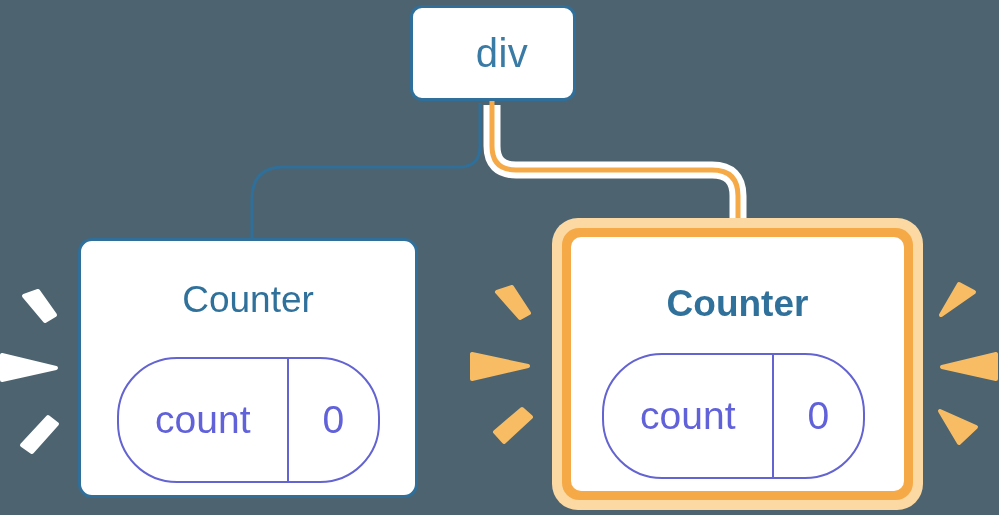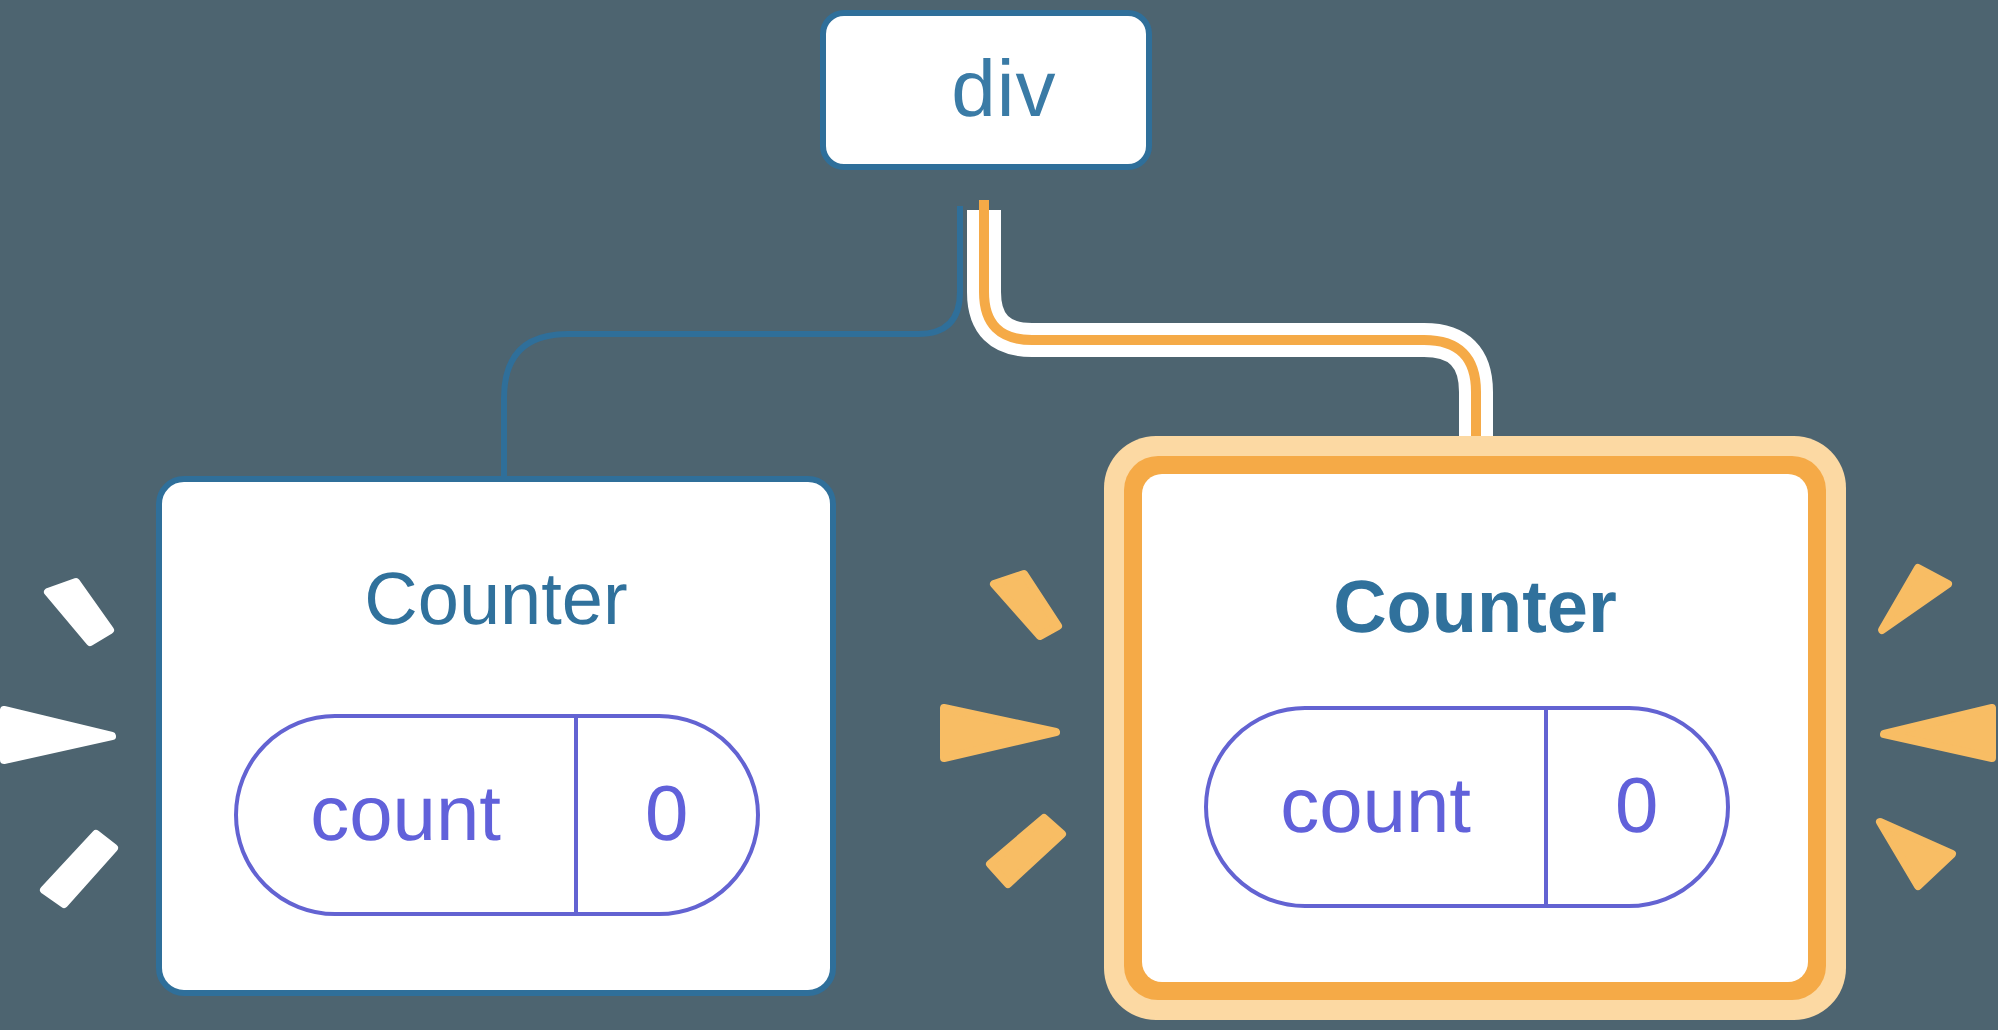--- a/index.html
+++ b/index.html
@@ -18,21 +18,21 @@
   body{
     background:var(--bg);
     font-family:"Liberation Sans", sans-serif;
     width:999px;height:515px;overflow:hidden;
   }
   .canvas{position:relative;width:999px;height:515px;background:var(--bg);}
   svg.layer{position:absolute;left:0;top:0;z-index:1;}
 
   
   .root-node{
-    position:absolute;left:410px;top:5px;width:166px;height:80px;
+    position:absolute;left:410px;top:5px;width:166px;height:96px;
     background:var(--card-bg);
     border:3.5px solid var(--blue);
     border-radius:12px;
     box-sizing:border-box;
     display:flex;align-items:center;justify-content:center;
     z-index:2;
     padding-left:18px;
   }
   .root-node .label{
     font-size:40px;color:var(--blue-text);letter-spacing:.5px;
@@ -70,21 +70,21 @@
     background:var(--card-bg);border-radius:10px;
   }
   .card-right .card-title{
     position:absolute;left:0;top:46px;width:100%;
     text-align:center;font-size:37px;font-weight:700;color:var(--title-blue);
   }
   .card-right .pill{position:absolute;left:31px;top:116px;}
 
   
   .pill{
-    width:263px;height:101px;
+    width:263px;height:126px;
     border:2.5px solid var(--purple);
     border-radius:60px;
     box-sizing:border-box;
     display:flex;
     background:var(--card-bg);
     overflow:hidden;
   }
   .pill .key-cell{
     width:65.5%;height:100%;
     border-right:2px solid var(--purple);

